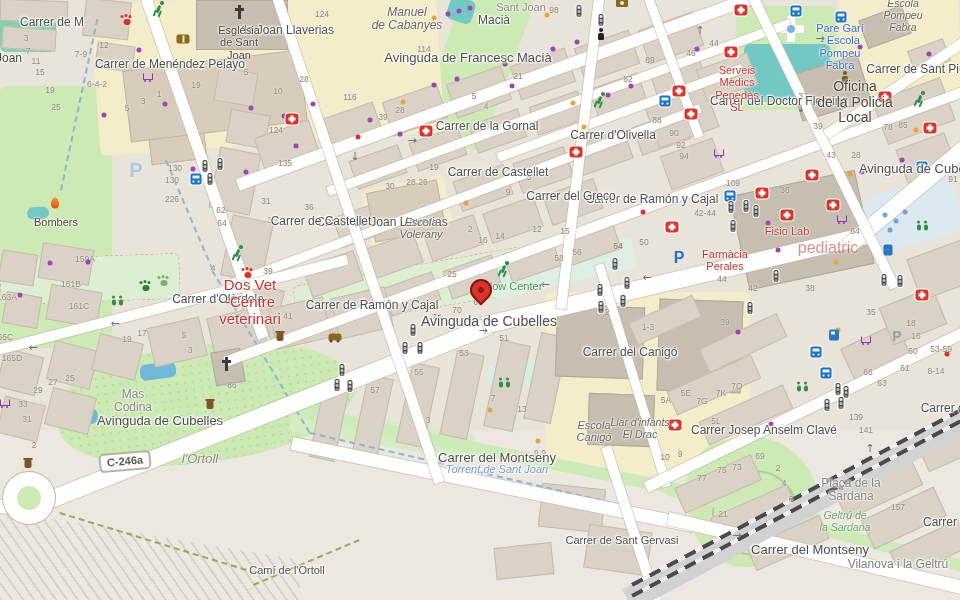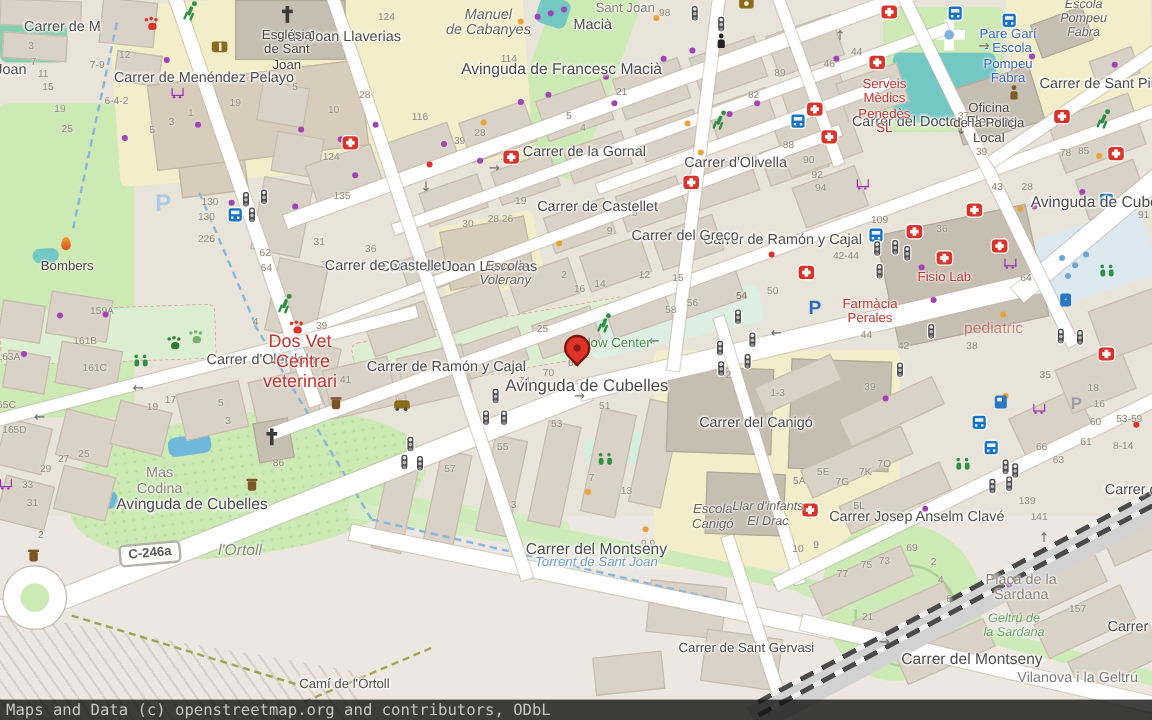--- a/index.html
+++ b/index.html
@@ -70,23 +70,20 @@
           font-size:11px;font-weight:bold;color:#5a5a5a;transform:rotate(-5deg);z-index:8;line-height:15px;}
   #attbar{left:0;bottom:0;width:960px;height:17px;background:rgba(16,16,16,.8);z-index:40;}
   #attbar span{position:static;font-family:"DejaVu Sans Mono","Liberation Mono",monospace;font-size:13px;
                color:#c6c6c6;line-height:17px;padding-left:5px;}
   .rb{border-radius:50%;}
 </style>
 </head>
 <body>
 
 <div id="stage">
-  <div id="attbar">
-    <span>Maps and Data (c) openstreetmap.org and contributors, ODbL</span>
-  </div>
   <div class="shield">C-246a</div>
   <div id="pin"></div>
 <div class="area" style="left: 0px; top: 430px; width: 960px; height: 170px; background: rgb(236, 232, 225); transform: rotate(0deg); z-index: 1;"></div>
     <div class="area" style="left: 0px; top: 86px; width: 112px; height: 262px; background: rgb(205, 234, 181); transform: rotate(0deg); z-index: 1;"></div>
     <div class="area" style="left: 0px; top: 4px; width: 56px; height: 48px; background: rgb(134, 207, 174); transform: rotate(0deg); z-index: 1;"></div>
     <div class="area" style="left: 440px; top: -15px; width: 70px; height: 160px; background: rgb(205, 234, 181); transform: rotate(20deg); z-index: 1;"></div>
     <div class="area" style="left: 448px; top: -2px; width: 26px; height: 24px; background: rgb(116, 200, 196); transform: rotate(18deg); z-index: 1;"></div>
     <div class="area" style="left: 736px; top: 6px; width: 100px; height: 104px; background: rgb(205, 234, 181); transform: rotate(0deg); z-index: 1;"></div>
     <div class="area" style="left: 744px; top: 44px; width: 86px; height: 58px; background: rgb(116, 200, 196); transform: rotate(0deg); z-index: 1;"></div>
     <div class="area" style="left: 95px; top: -6px; width: 345px; height: 150px; background: rgb(243, 237, 202); transform: rotate(-4deg); z-index: 1;"></div>
@@ -276,39 +273,39 @@
       <span style="position:static;display:block">Escola</span>
       <span style="position:static;display:block">Pompeu</span>
       <span style="position:static;display:block">Fabra</span>
     </div>
     <div class="plabel" style="left: 840px; top: 47px; font-size: 11px; color: rgb(59, 107, 197);">
       <span style="position:static;display:block">Pare Garí</span>
       <span style="position:static;display:block">- Escola</span>
       <span style="position:static;display:block">Pompeu</span>
       <span style="position:static;display:block">Fabra</span>
     </div>
-    <div class="plabel" style="left: 824px; top: 103px; font-size: 11px; color: rgb(78, 68, 60);">
+    <div class="plabel" style="left: 855px; top: 103px; font-size: 14px; color: rgb(78, 68, 60);">
       <span style="position:static;display:block">Oficina</span>
       <span style="position:static;display:block">de la Policia</span>
       <span style="position:static;display:block">Local</span>
     </div>
     <div class="plabel" style="left: 737px; top: 89px; font-size: 11px; color: rgb(196, 52, 46);">
       <span style="position:static;display:block">Serveis</span>
       <span style="position:static;display:block">Mèdics</span>
       <span style="position:static;display:block">Penedès</span>
       <span style="position:static;display:block">SL</span>
     </div>
     <div class="plabel" style="left: 787px; top: 231px; font-size: 11px; color: rgb(196, 52, 46);">
       <span style="position:static;display:block">Fisio Lab</span>
     </div>
     <div class="plabel" style="left: 725px; top: 260px; font-size: 11px; color: rgb(196, 52, 46);">
       <span style="position:static;display:block">Farmàcia</span>
       <span style="position:static;display:block">Perales</span>
     </div>
-    <div class="plabel" style="left: 810px; top: 274px; font-size: 13px; color: rgb(196, 52, 46); opacity: 0.55; padding-left: 36px;">
+    <div class="plabel" style="left: 810px; top: 248px; font-size: 16px; color: rgb(196, 52, 46); opacity: 0.55; padding-left: 36px;">
       <span style="position:static;display:block">pediatric</span>
     </div>
     <div class="plabel" style="left: 250px; top: 302px; font-size: 15px; color: rgb(196, 52, 46);">
       <span style="position:static;display:block">Dos Vet</span>
       <span style="position:static;display:block">-Centre</span>
       <span style="position:static;display:block">veterinari</span>
     </div>
     <div class="plabel" style="left: 56px; top: 222px; font-size: 11px; color: rgb(78, 68, 60);">
       <span style="position:static;display:block">Bombers</span>
     </div>

